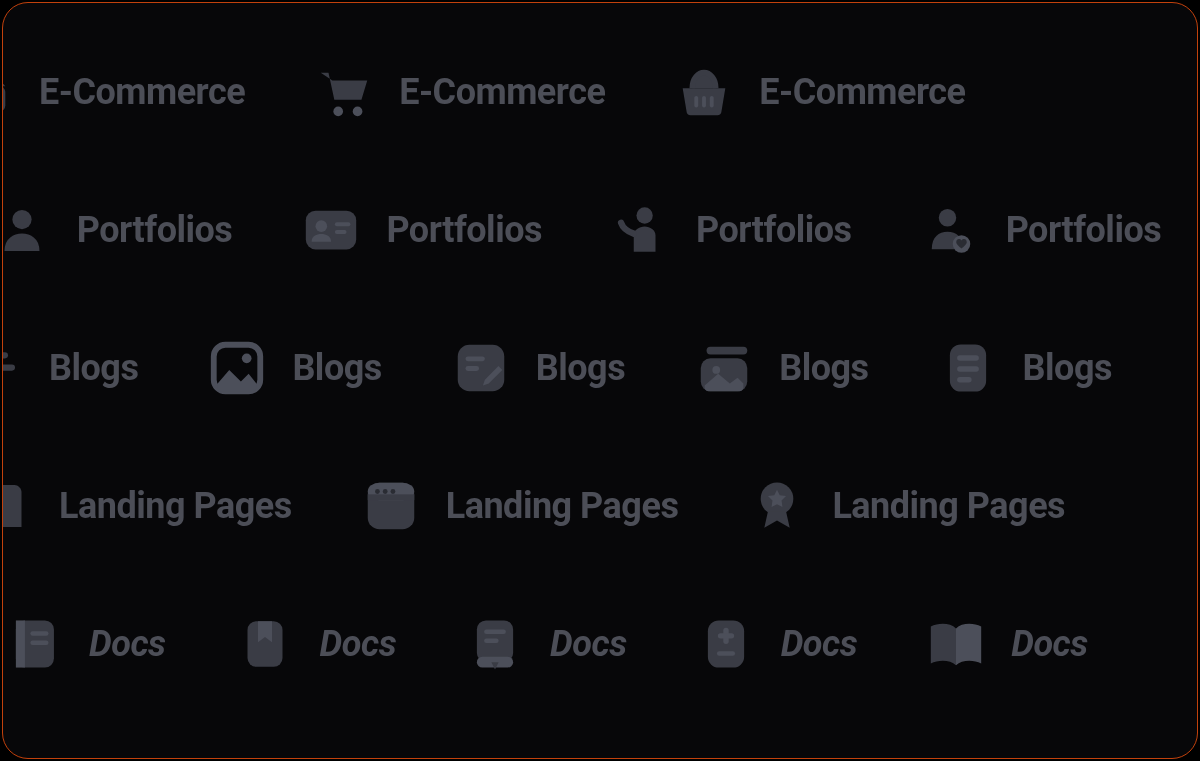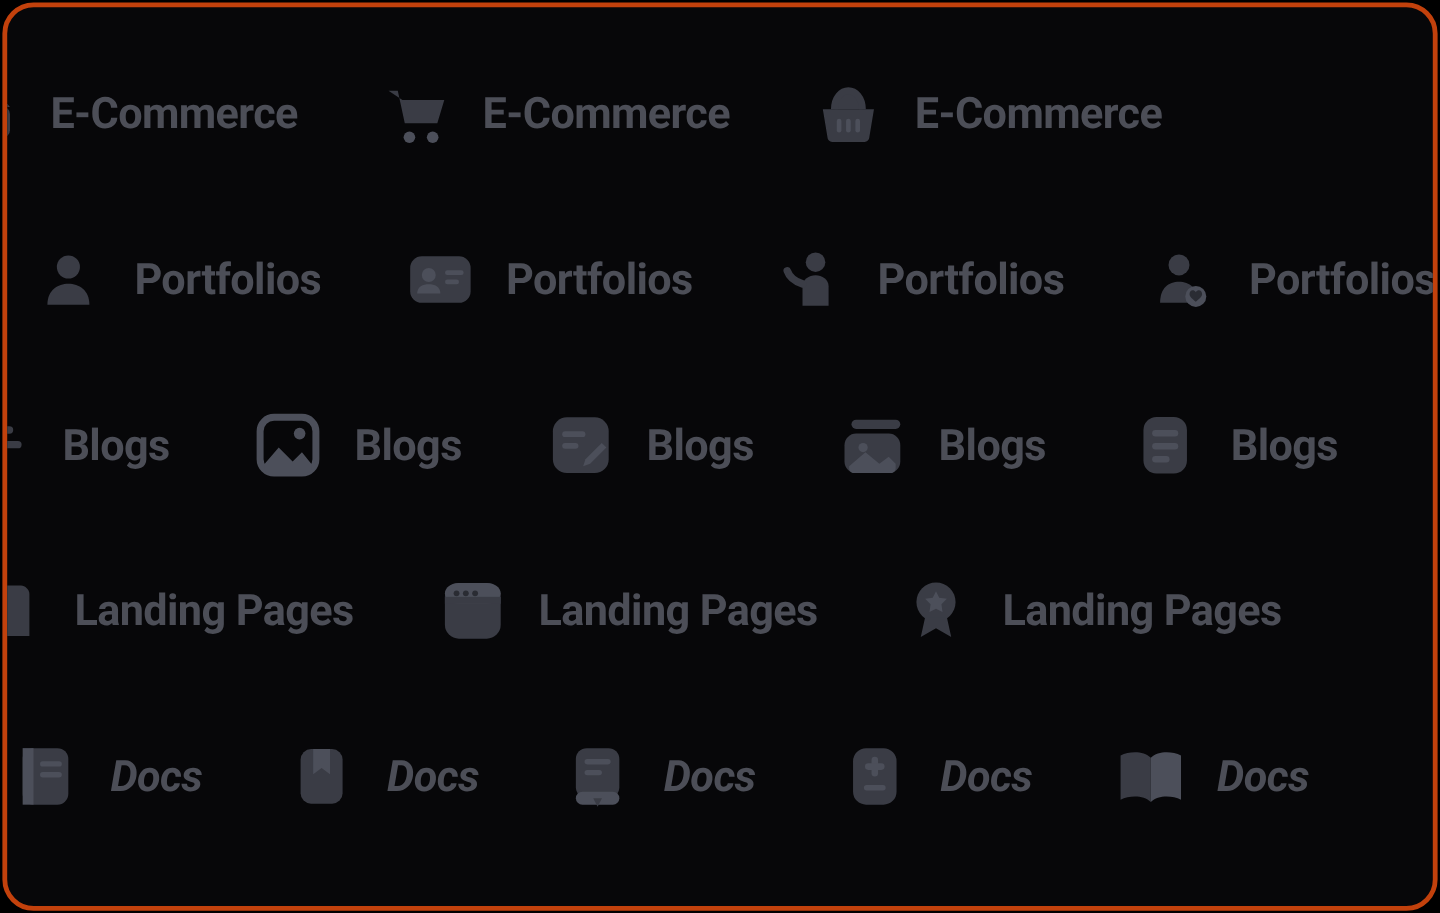--- a/index.html
+++ b/index.html
@@ -8,21 +8,21 @@
     height: 761px;
     background: #000;
     overflow: hidden;
     font-family: -apple-system, BlinkMacSystemFont, "Segoe UI", Roboto, Helvetica, Arial, sans-serif;
   }
   .panel {
     width: 1196px;
     height: 757px;
     margin: 2px;
     background: #070709;
-    border: 4px solid #c2410c;
+    border: 1px solid #c2410c;
     border-radius: 26px;
     overflow: hidden;
     position: relative;
   }
   .rows {
     position: absolute;
     left: 0;
     top: 55px;
     width: 100%;
   }
@@ -53,21 +53,21 @@
     width: 62px;
     height: 62px;
     display: flex;
     align-items: center;
     justify-content: center;
     flex-shrink: 0;
   }
   .icon svg { display: block; }
   
   .row-ecommerce { margin-left: -50px; }
-  .row-portfolios { margin-left: 20px; }
+  .row-portfolios { margin-left: 20px; justify-content: center; }
   .row-blogs { margin-left: -40px; }
   .row-landing { margin-left: -30px; }
   .row-docs { margin-left: 0px; }
 
   
   .fill-a { fill: #3a3c45; }
   .fill-b { fill: #4c4f5a; }
 </style>
 </head>
 <body>

